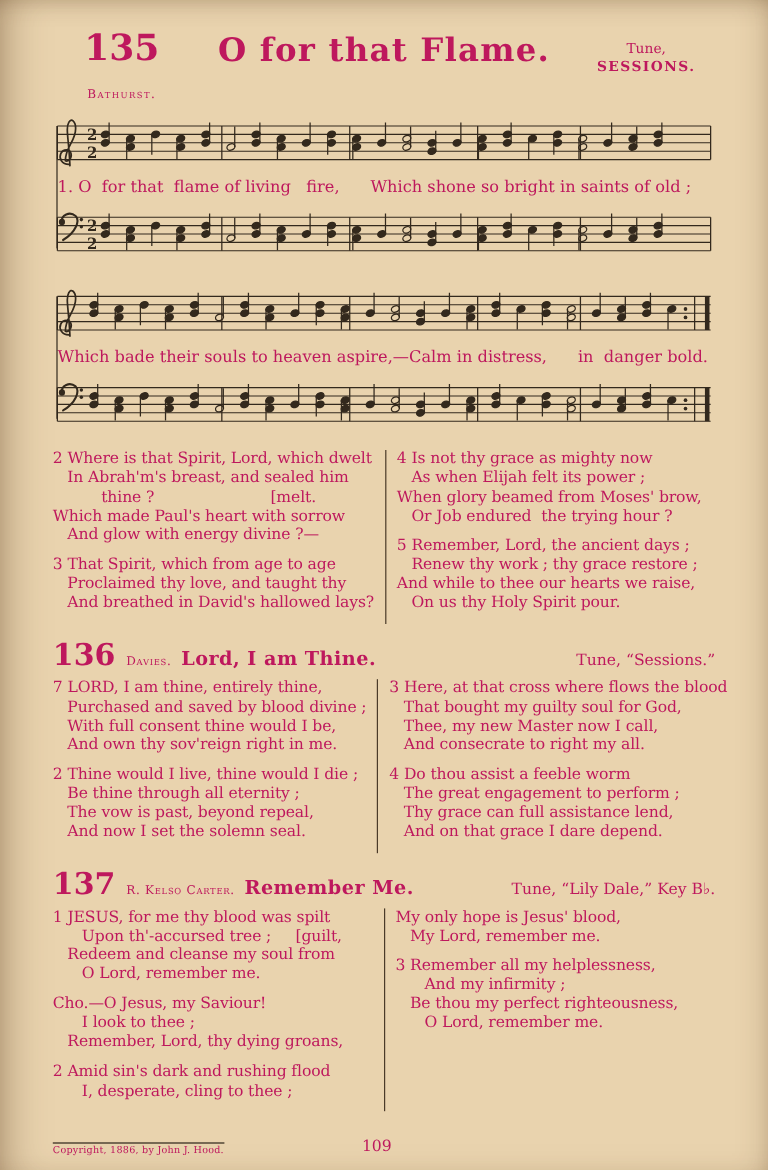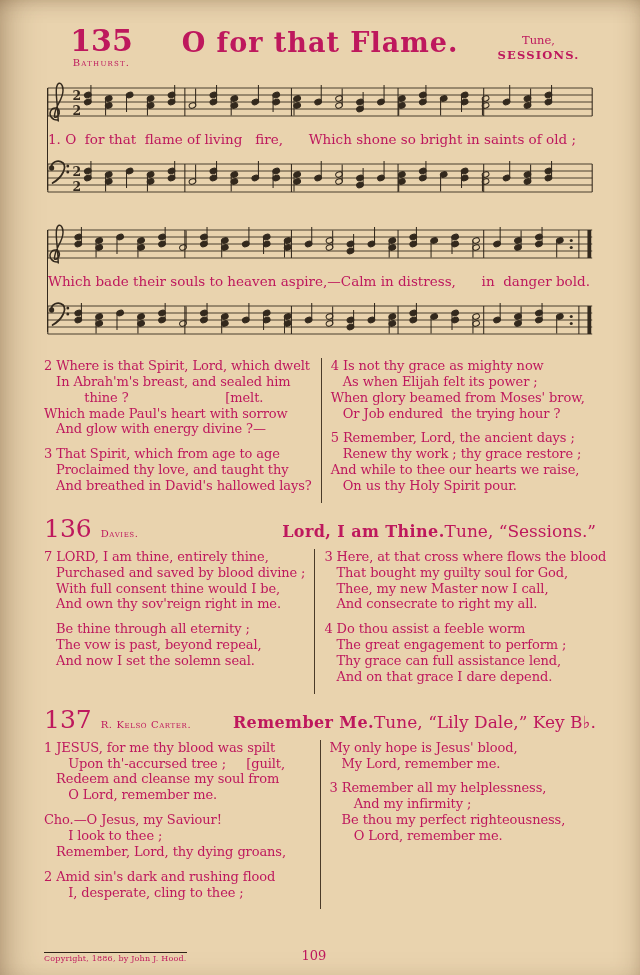--- a/index.html
+++ b/index.html
@@ -6,40 +6,40 @@
   .page{
     width:640px;height:975px;margin:0 auto;position:relative;overflow:hidden;
     background:#e9d3ae;color:#be185d;box-sizing:border-box;
     padding:26px 44px 10px;
     font-family:"DejaVu Serif", serif;
     box-shadow:inset 24px 0 40px -26px rgba(80,50,20,.55), inset -16px 0 30px -22px rgba(80,50,20,.4), inset 0 14px 24px -18px rgba(80,50,20,.35);
   }
   
   .h135-header{display:grid;grid-template-columns:115px 1fr 115px;align-items:start;margin-bottom:2px;}
   .hymn-num-lg{font-size:30px;font-weight:bold;line-height:1;text-align:center;}
-  .author-sm{font-size:10px;font-variant:small-caps;letter-spacing:1.2px;text-align:center;margin-top:1px;}
+  .author-sm{font-size:10px;font-variant:small-caps;letter-spacing:1.2px;text-align:center;margin-top:18px;}
   .title-lg{font-size:27px;font-weight:bold;text-align:center;letter-spacing:1px;padding-top:1px;}
   .tune-blk{text-align:center;font-size:11.5px;line-height:1.3;padding-top:7px;}
   .tune-name{font-weight:bold;letter-spacing:1.2px;}
   
   .system{position:relative;margin:6px 0 12px;}
   .system::before{content:"";position:absolute;left:2.5px;top:14px;height:102px;width:1.4px;background:#33291d;}
   .staff{display:block;width:100%;height:54px;}
   .music-lyric{font-size:13.5px;white-space:pre;overflow:hidden;height:22px;line-height:22px;padding-left:4px;}
   
   .columns{display:grid;grid-template-columns:1fr 1px 1fr;column-gap:9px;margin-top:8px;}
   .vrule{width:1px;background:#4a3a28;}
   .verse{margin-bottom:9px;font-size:13px;line-height:1.22;letter-spacing:-0.1px;}
   .verse div{white-space:pre;}
   
   .sec-header{display:flex;align-items:baseline;margin:13px 0 2px;}
-  .sec-num{font-size:25px;font-weight:normal;margin-right:9px;line-height:1;}
+  .sec-num{font-size:25px;font-weight:bold;margin-right:9px;line-height:1;}
   .sec-author{font-size:10px;font-variant:small-caps;letter-spacing:.6px;margin-right:8px;white-space:nowrap;}
-  .sec-title{font-size:16px;font-weight:bold;flex:1;text-align:right;letter-spacing:.4px;}
-  .sec-tune{font-size:17px;text-align:right;white-space:nowrap;}
+  .sec-title{font-size:16px;font-weight:bold;flex:1;text-align:left;letter-spacing:.4px;}
+  .sec-tune{font-size:13px;text-align:right;white-space:nowrap;}
   
   .footer{position:absolute;left:44px;right:56px;bottom:12px;display:grid;grid-template-columns:1fr auto 1fr;align-items:end;margin-top:28px;}
   .copyright{font-size:8px;border-top:1px solid #2e2318;padding-top:1px;justify-self:start;letter-spacing:.2px;}
   .pageno{font-size:13px;justify-self:center;}
 </style>
 </head>
 <body>
 
 <div class="page">
 
@@ -427,20 +427,21 @@
   </div>
   <div class="columns">
     <div>
       <div class="verse">
           <div>7 LORD, I am thine, entirely thine,</div>
           <div>   Purchased and saved by blood divine ;</div>
           <div>   With full consent thine would I be,</div>
           <div>   And own thy sov'reign right in me.</div>
         </div>
       <div class="verse">
+          <div>2 Thine would I live, thine would I die ;</div>
           <div>   Be thine through all eternity ;</div>
           <div>   The vow is past, beyond repeal,</div>
           <div>   And now I set the solemn seal.</div>
         </div>
     </div>
     <div class="vrule"></div>
     <div>
       <div class="verse">
           <div>3 Here, at that cross where flows the blood</div>
           <div>   That bought my guilty soul for God,</div>

